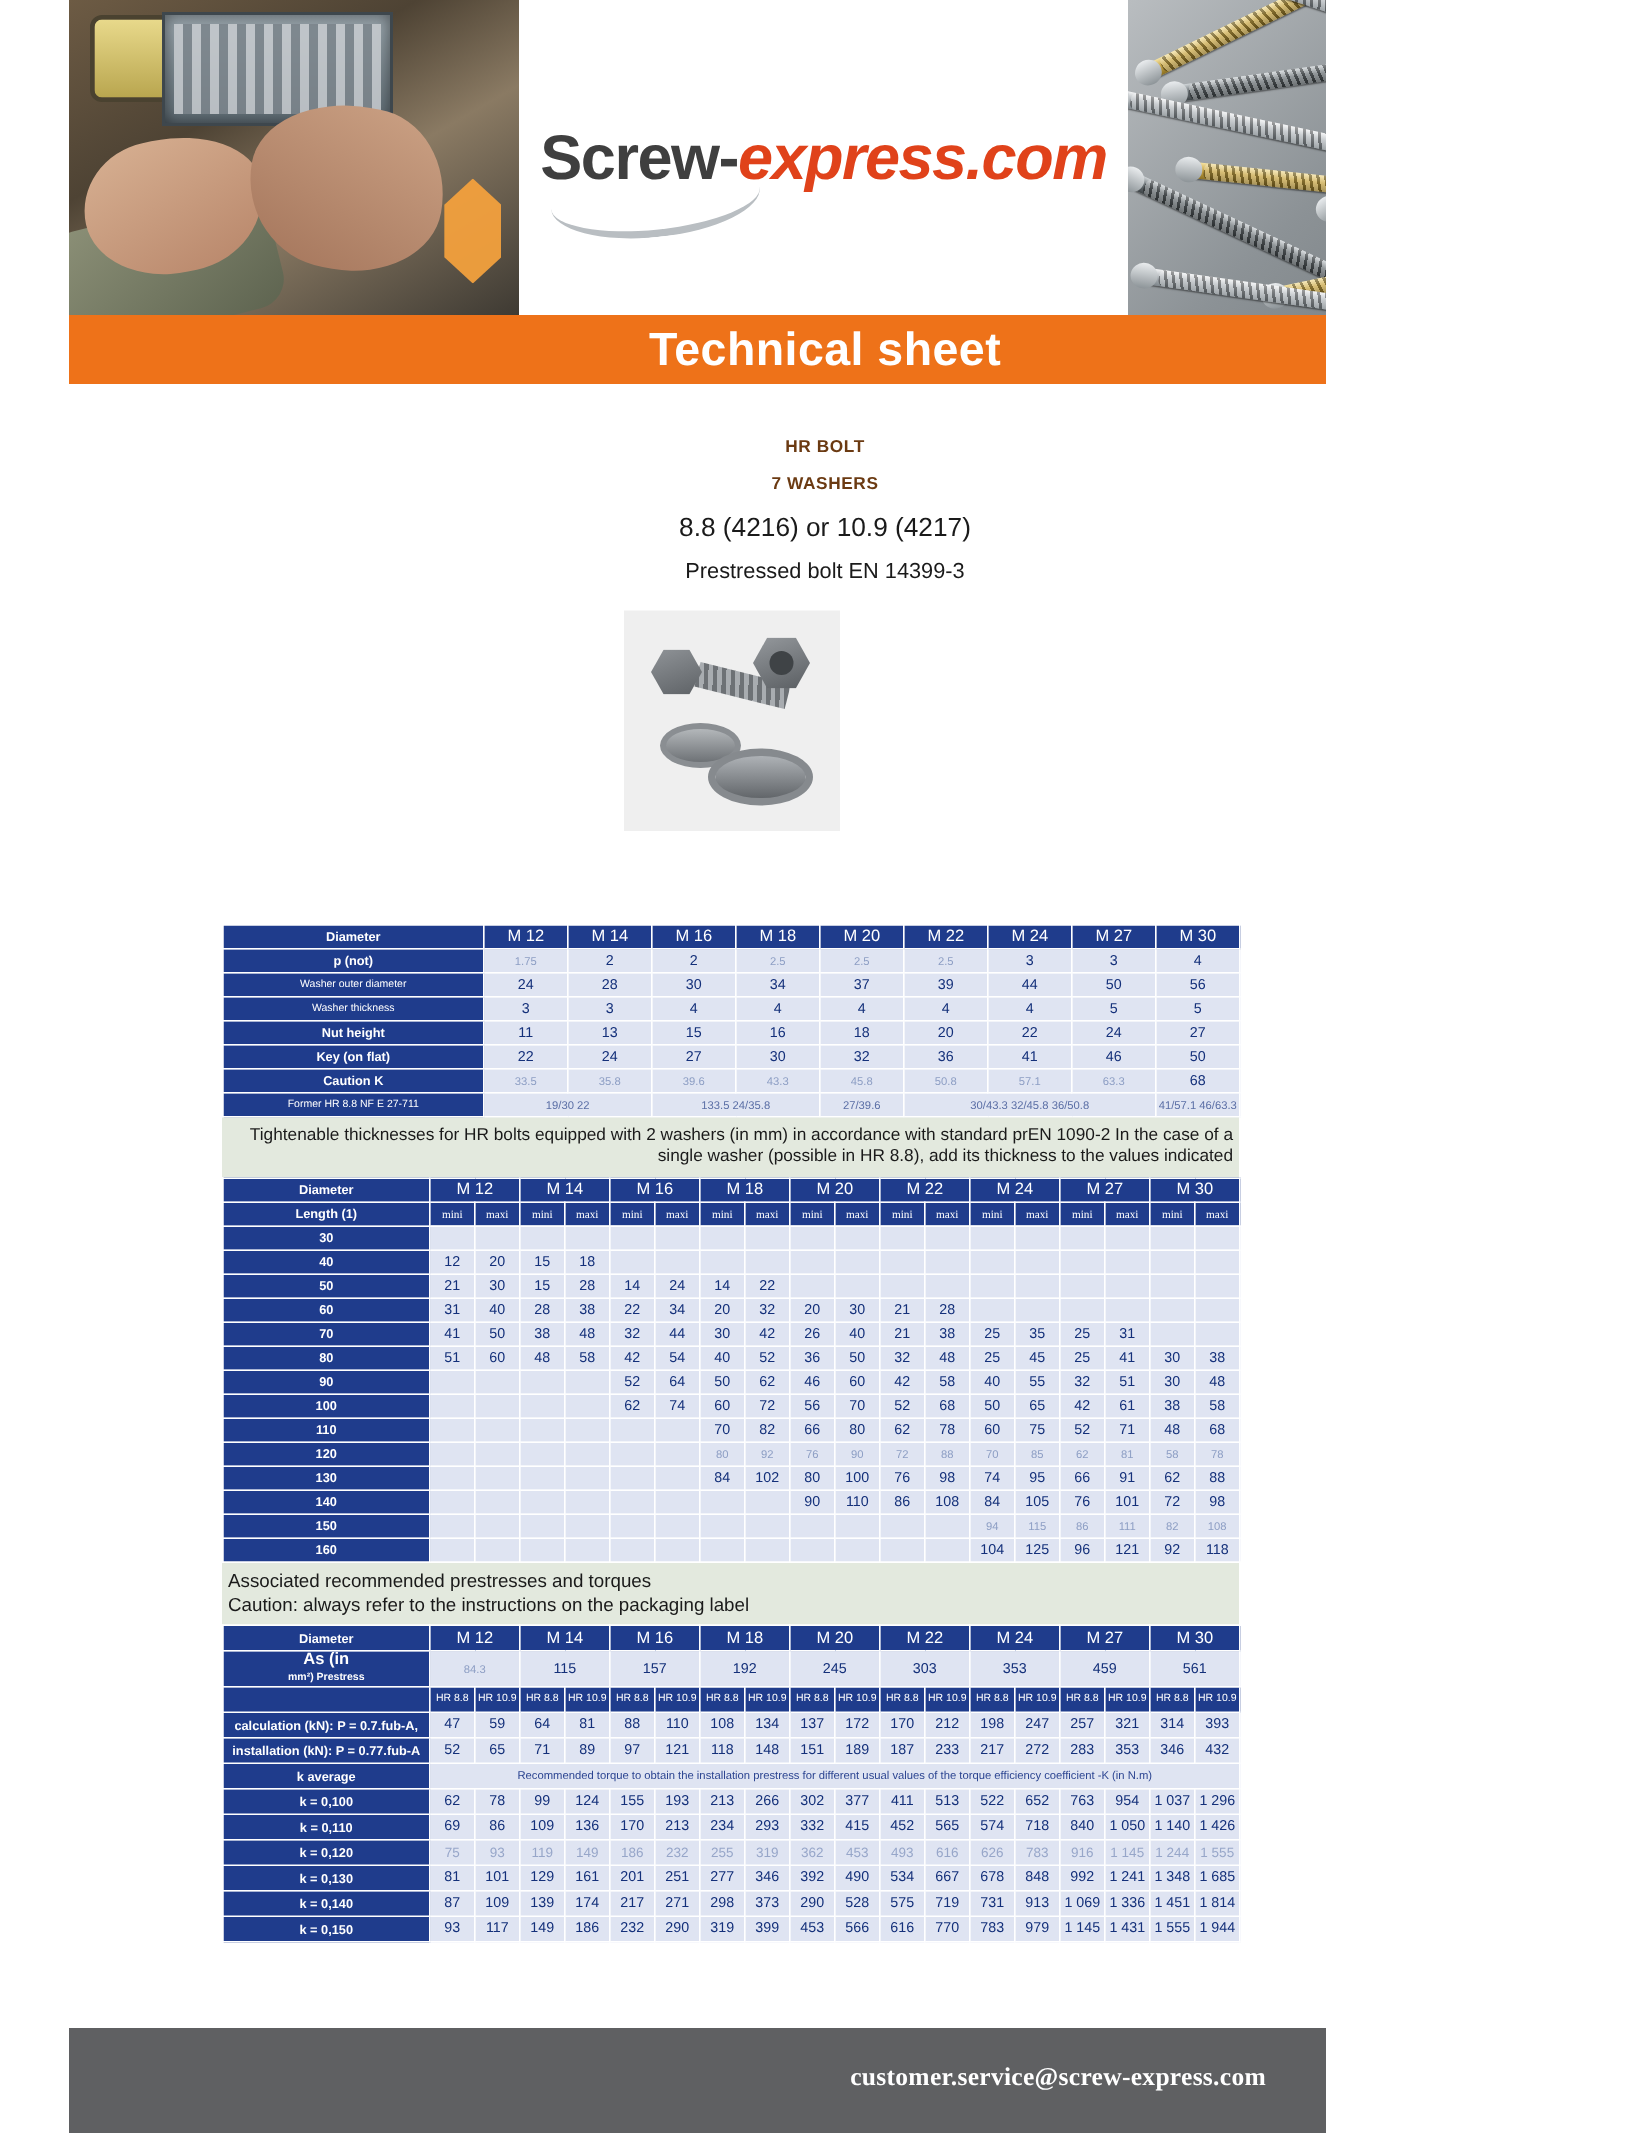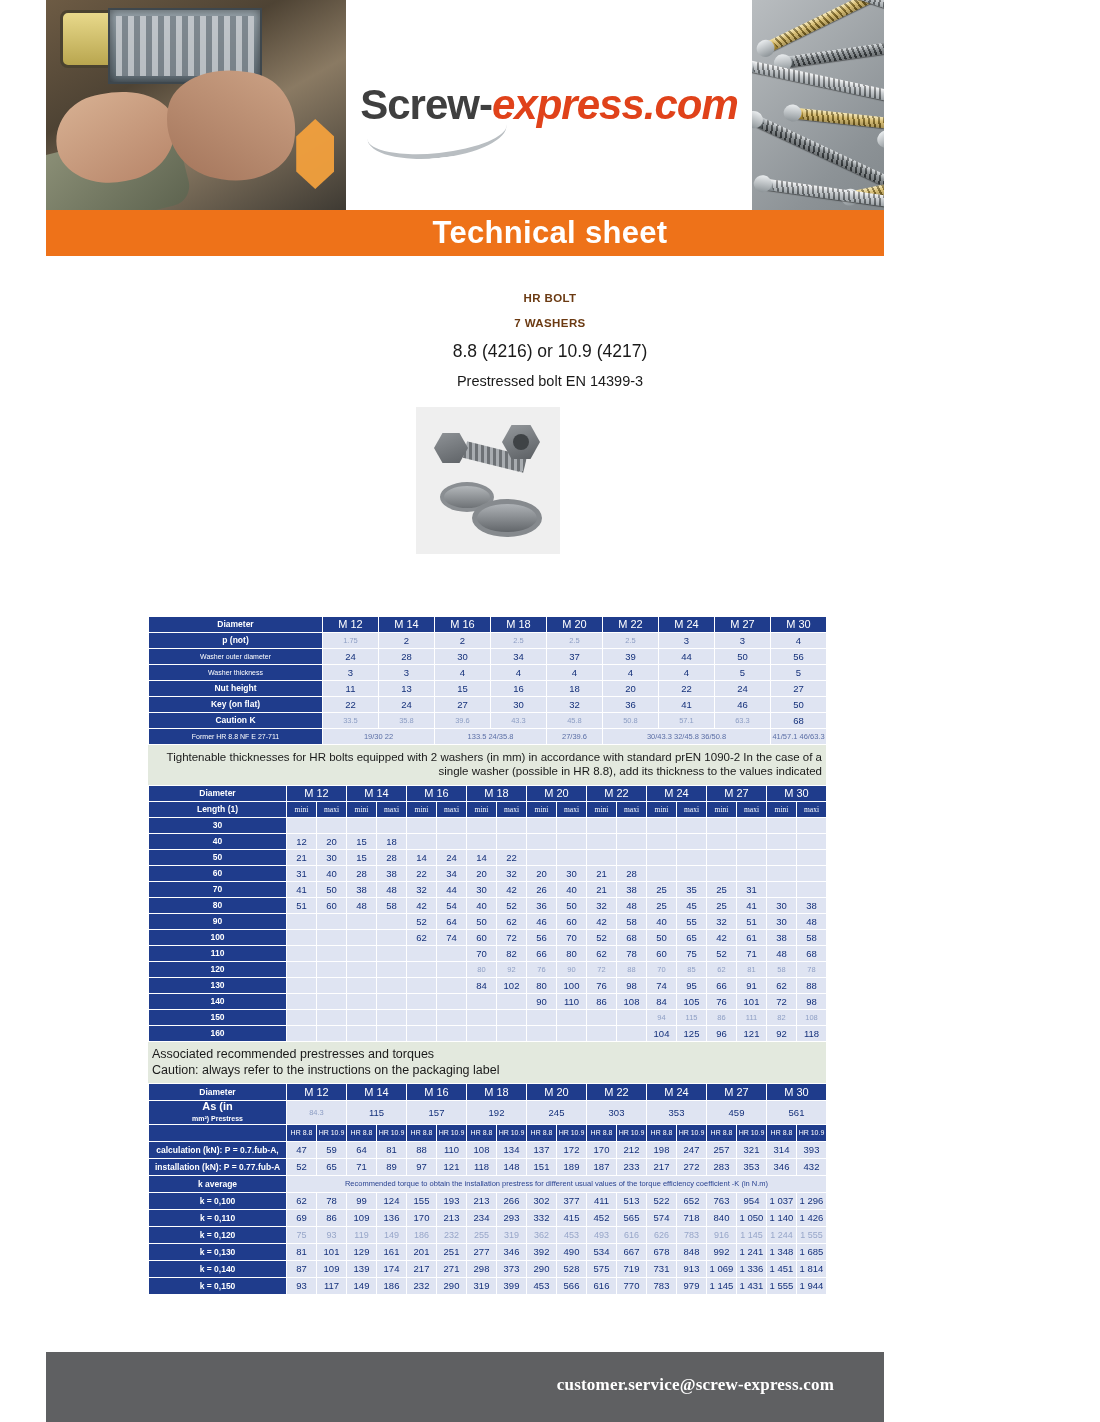--- a/index.html
+++ b/index.html
@@ -181,21 +181,21 @@
   .grp{background:#1f3c8c;color:#ffffff;font-size:7px;}
 
   
   .footer-grey{
     position:absolute;left:0;top:1352px;width:1100px;height:70px;background:#5f6062;
   }
   .footer-white-left{
     position:absolute;left:0;top:1352px;width:46px;height:70px;background:#ffffff;
   }
   .footer-mail{
-    position:absolute;right:50px;top:1375px;color:#ffffff;font-size:17px;font-weight:bold;
+    position:absolute;right:40px;top:1375px;color:#ffffff;font-size:17px;font-weight:bold;
     font-family:"Liberation Serif", serif;letter-spacing:.2px;
   }
   .side-white-l{position:absolute;left:0;top:0;width:46px;height:1352px;background:#fff;}
   .side-white-r{position:absolute;right:0;top:0;width:46px;height:1352px;background:#fff;}
 </style>
 </head>
 <body>
 
 <div class="page">
 

